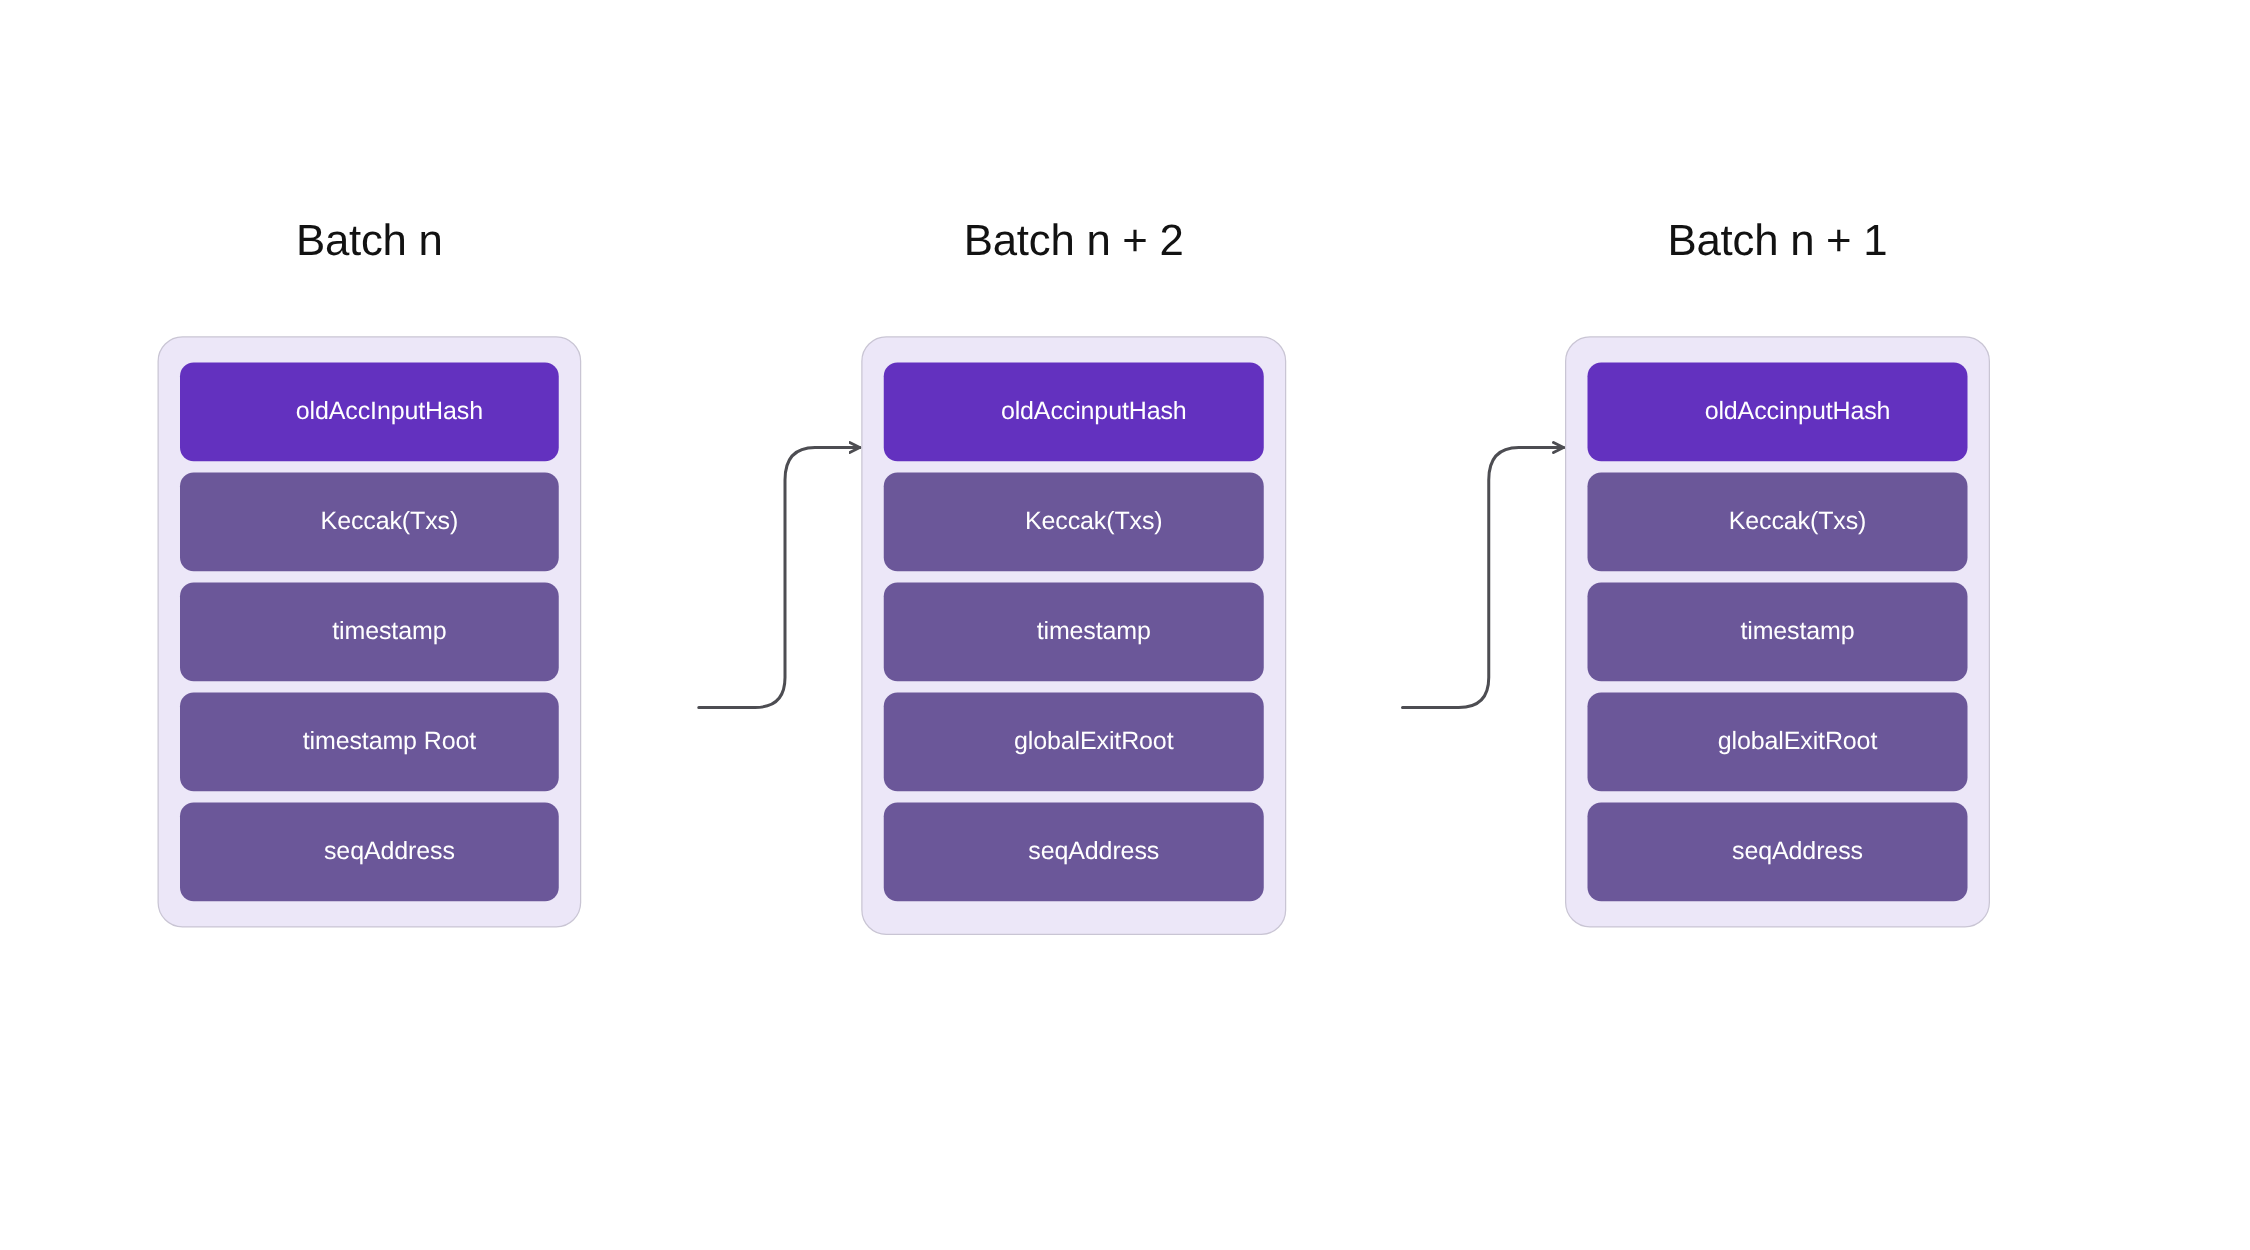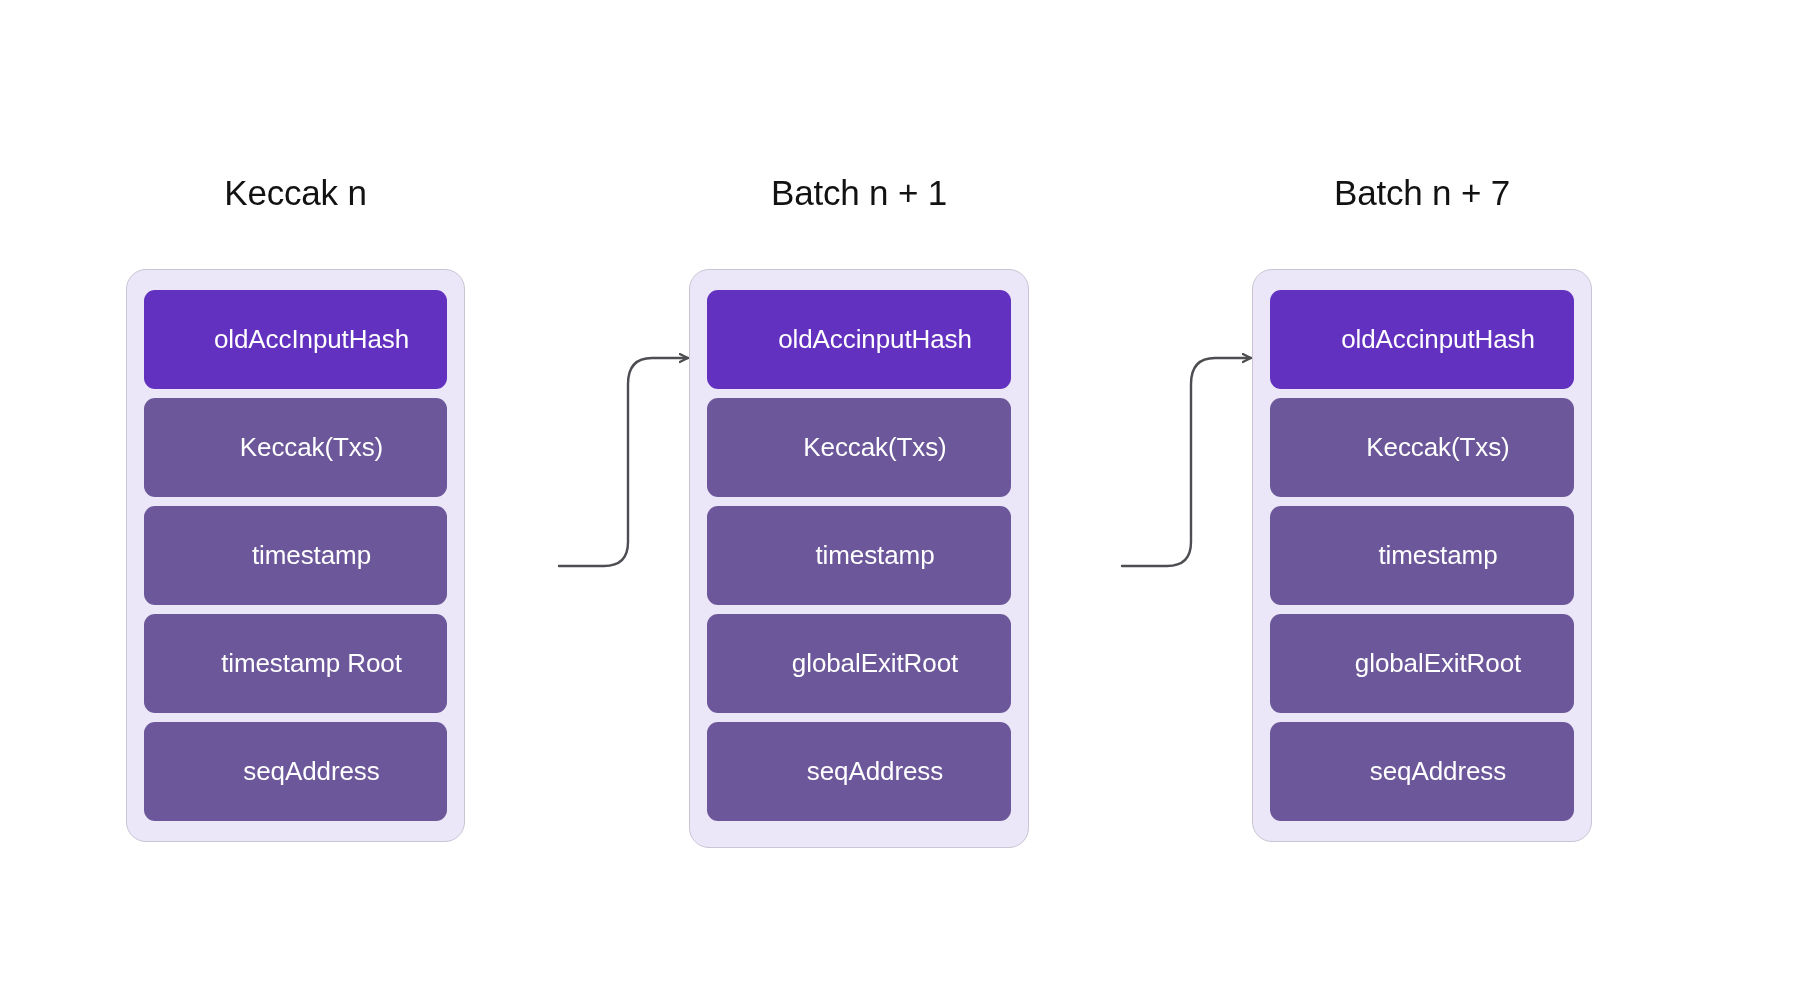--- a/index.html
+++ b/index.html
@@ -53,27 +53,27 @@
     border: 1px solid #c9c5d4;
     border-radius: 20px;
     padding: 20px 17px;
     box-sizing: border-box;
     display: flex;
     flex-direction: column;
     gap: 9px;
   }
 
   .field-row {
-    height: 99px;
+    height: 79px;
     border-radius: 11px;
     display: flex;
     align-items: center;
     justify-content: center;
     color: #ffffff;
-    font-size: 26px;
+    font-size: 20px;
     font-weight: 400;
     letter-spacing: -0.1px;
     white-space: nowrap;
     background: #6b5799;
     padding-left: 32px;
   }
 
   .field-row.accent {
     background: #6331bf;
   }
@@ -107,63 +107,63 @@
 
     <path d="M 1122 566
              L 1167 566
              Q 1191 566 1191 542
              L 1191 384
              Q 1191 358 1215 358
              L 1251 358" fill="none" stroke="#4d4d52" stroke-width="2.4" stroke-linecap="round" stroke-linejoin="round" marker-end="url(#arrowhead)"></path>
   </svg>
 
   <div class="batch-column" id="column-0">
-    <div class="batch-title">Keccak n</div>
+    <div class="batch-title">Batch n</div>
     <div class="batch-card">
       <div class="field-row accent">
         <span>oldAccInputHash</span>
       </div>
       <div class="field-row">
         <span>Keccak(Txs)</span>
       </div>
       <div class="field-row">
         <span>timestamp</span>
       </div>
       <div class="field-row">
         <span>timestamp Root</span>
       </div>
       <div class="field-row">
         <span>seqAddress</span>
       </div>
     </div>
   </div>
 
   <div class="batch-column" id="column-1">
-    <div class="batch-title">Batch n + 1</div>
+    <div class="batch-title">Batch n + 2</div>
     <div class="batch-card">
       <div class="field-row accent">
         <span>oldAccinputHash</span>
       </div>
       <div class="field-row">
         <span>Keccak(Txs)</span>
       </div>
       <div class="field-row">
         <span>timestamp</span>
       </div>
       <div class="field-row">
         <span>globalExitRoot</span>
       </div>
       <div class="field-row">
         <span>seqAddress</span>
       </div>
     </div>
   </div>
 
   <div class="batch-column" id="column-2">
-    <div class="batch-title">Batch n + 7</div>
+    <div class="batch-title">Batch n + 1</div>
     <div class="batch-card">
       <div class="field-row accent">
         <span>oldAccinputHash</span>
       </div>
       <div class="field-row">
         <span>Keccak(Txs)</span>
       </div>
       <div class="field-row">
         <span>timestamp</span>
       </div>

